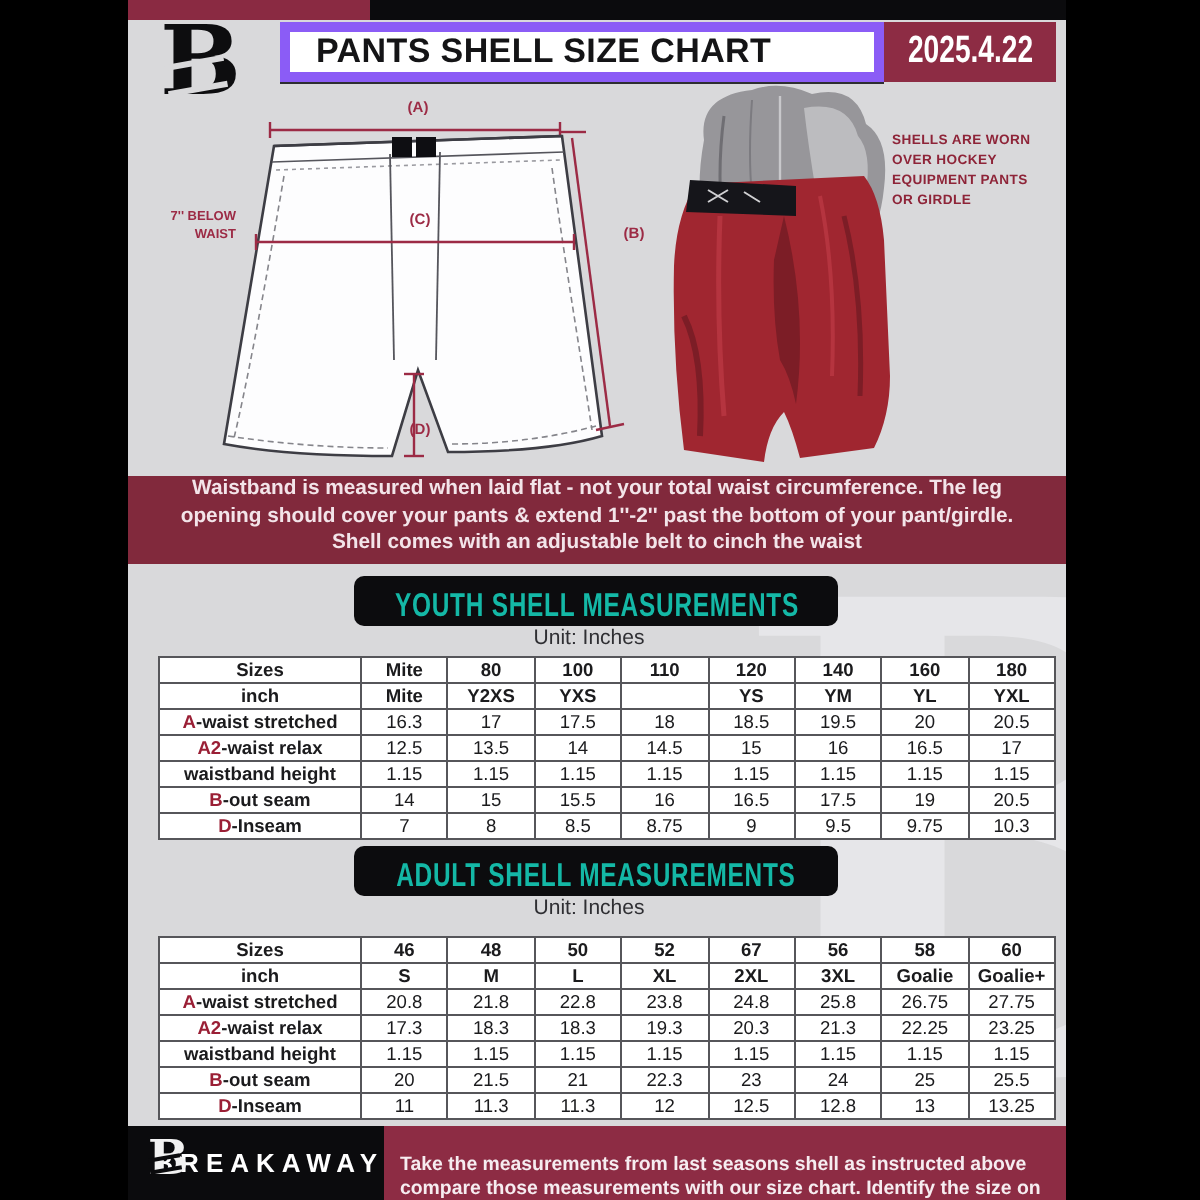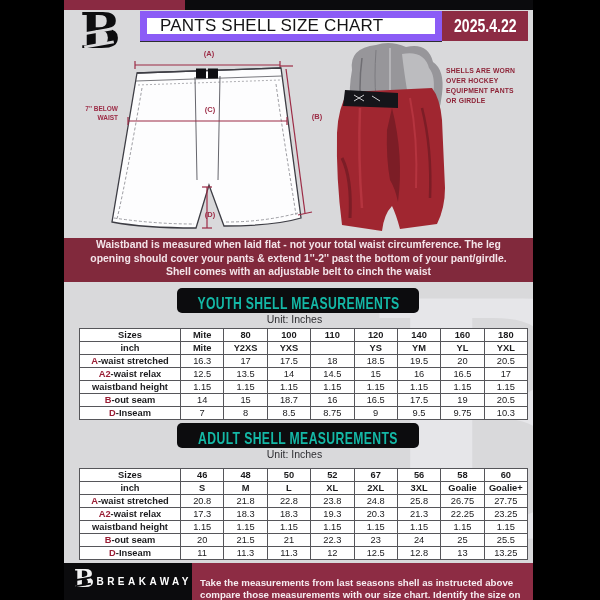--- a/index.html
+++ b/index.html
@@ -17,23 +17,23 @@
   .strip{left:0;top:0;width:469px;height:10px;background:#0b0b0d;z-index:2;}
   .strip-maroon{left:0;top:0;width:121px;height:10px;background:#8a2a42;}
 
   
   .logo-wrap{left:16px;top:13px;width:48px;height:50px;z-index:3;}
   .logo-b{position:absolute;left:0;top:-6px;font-family:"DejaVu Serif",serif;font-weight:bold;
     font-size:48px;color:#0d0d0f;line-height:1;}
   .logo-cut{position:absolute;width:30px;height:3px;background:#d9d9db;transform:rotate(-10deg);}
   .cut1{left:2px;top:17px;}
   .cut2{left:4px;top:30px;}
-  .title-box{left:76px;top:11px;width:302px;height:30px;background:#fff;border:7px solid #8b5cf6;
+  .title-box{left:76px;top:11px;width:302px;height:30px;background:#fff;border:5px solid #8b5cf6;
     box-shadow:0 1px 0 #2e2e32,1px 0 0 #2e2e32;display:flex;align-items:center;z-index:3;
-    font-size:17px;font-weight:400;color:#141416;padding-left:13px;box-sizing:border-box;letter-spacing:0.2px;}
+    font-size:17px;font-weight:700;color:#141416;padding-left:13px;box-sizing:border-box;letter-spacing:0.2px;}
   .date-box{left:378px;top:11px;width:86px;height:30px;background:#8d2c44;display:flex;align-items:center;
     justify-content:center;z-index:3;color:#fff;font-weight:bold;font-size:19px;}
   .cond{display:inline-block;transform:scaleX(.74);transform-origin:center;white-space:nowrap;}
 
   
   .mlabel{font-size:7.5px;font-weight:bold;color:#9c2b45;z-index:4;text-align:center;}
   .waist-note{left:12px;top:104px;width:42px;font-size:6.5px;font-weight:bold;color:#9c2b45;
     text-align:right;line-height:1.45;z-index:4;}
   .photo-note{left:382px;top:66px;width:70px;font-size:6.8px;font-weight:bold;color:#8e2438;
     line-height:1.45;z-index:4;letter-spacing:0.2px;}
@@ -70,21 +70,21 @@
   .pfx{color:#9a1f35;font-weight:bold;}
 
   
   .foot-black{left:0;top:563px;width:128px;height:37px;background:#0b0b0d;z-index:5;display:flex;
     align-items:center;}
   .foot-logo{position:relative;width:26px;height:26px;margin-left:8px;}
   .foot-logo .logo-b{font-size:24px;color:#f2f2f2;top:-2px;left:2px;}
   .foot-logo .logo-cut{background:#0b0b0d;width:16px;height:2px;}
   .foot-logo .cut1{left:2px;top:9px;}
   .foot-logo .cut2{left:3px;top:15px;}
-  .brand{color:#fff;font-size:10px;font-weight:bold;letter-spacing:3.5px;margin-left:2px;}
+  .brand{color:#fff;font-size:13px;font-weight:bold;letter-spacing:3.5px;margin-left:2px;}
   .foot-maroon{left:128px;top:563px;width:341px;height:37px;background:#8d2c44;z-index:5;
     box-sizing:border-box;padding:14px 6px 0 8px;}
   .foot-note{color:#f6ecf0;font-size:9.7px;font-weight:bold;line-height:1.22;}
 </style>
 </head>
 <body>
 
 <div id="stage">
   <div id="content">
 
@@ -238,21 +238,21 @@
             <td class="val">1.15</td>
             <td class="val">1.15</td>
             <td class="val">1.15</td>
             <td class="val">1.15</td>
             <td class="val">1.15</td>
           </tr>
           <tr>
             <td class="lbl"><span class="pfx">B</span>-out seam</td>
             <td class="val">14</td>
             <td class="val">15</td>
-            <td class="val">18.7</td>
+            <td class="val">15.5</td>
             <td class="val">16</td>
             <td class="val">16.5</td>
             <td class="val">17.5</td>
             <td class="val">19</td>
             <td class="val">20.5</td>
           </tr>
           <tr>
             <td class="lbl"><span class="pfx">D</span>-Inseam</td>
             <td class="val">7</td>
             <td class="val">8</td>

